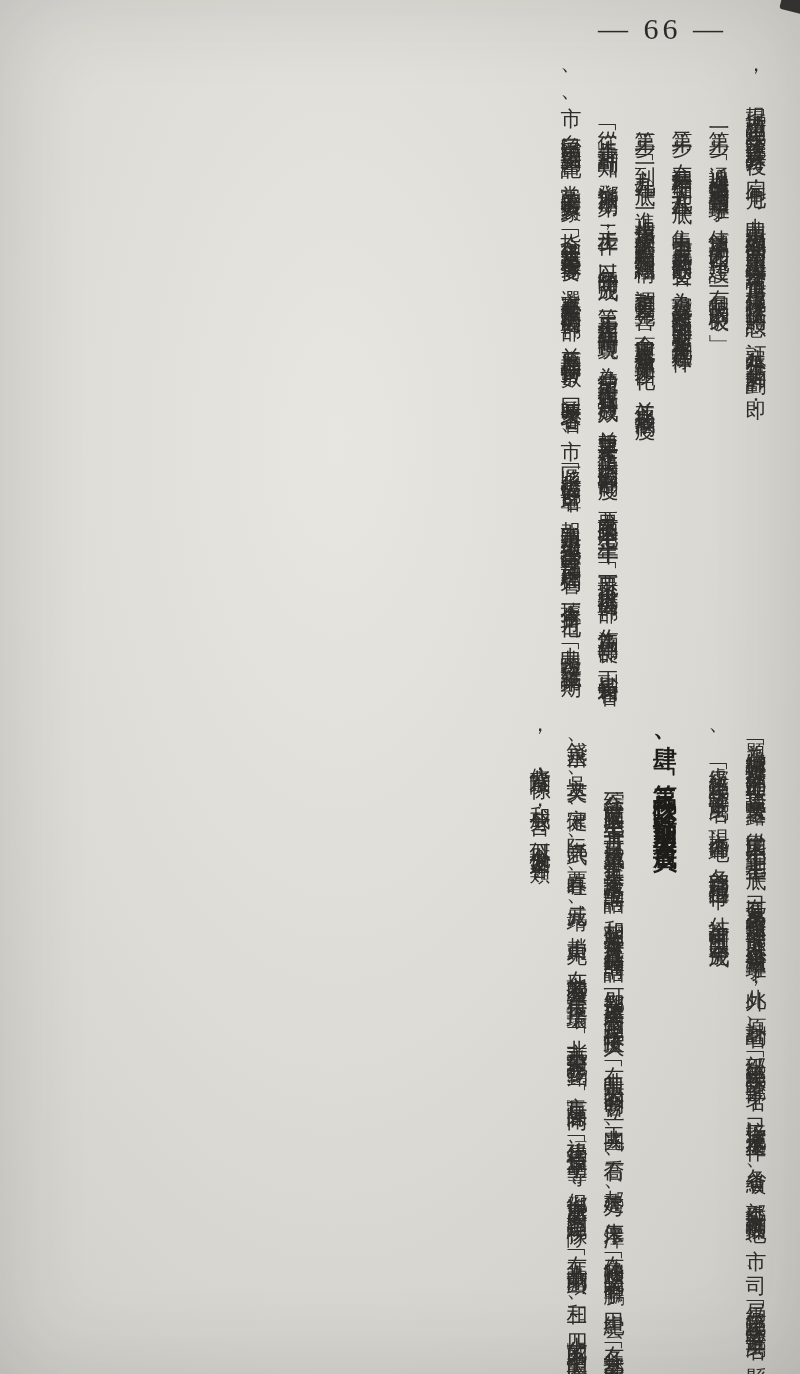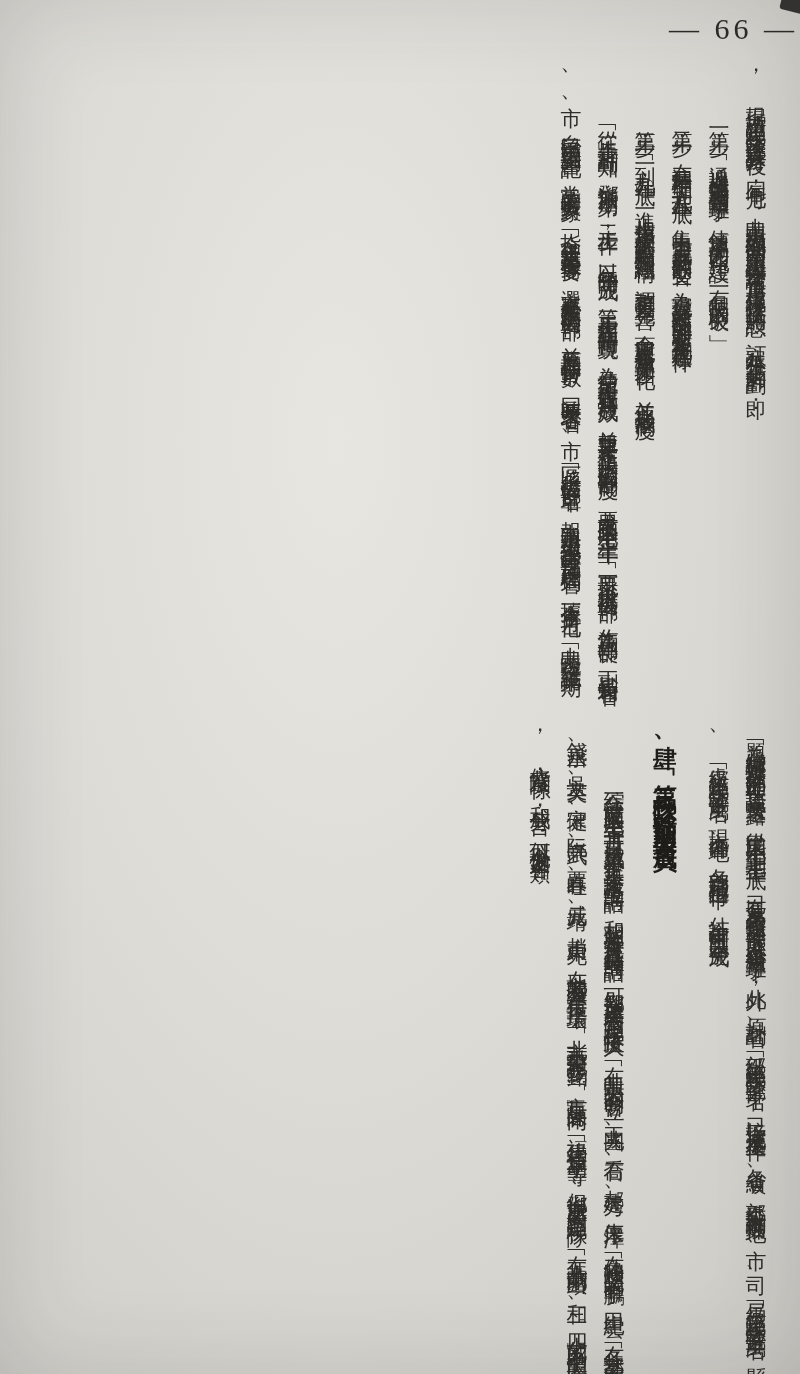--- a/index.html
+++ b/index.html
@@ -25,21 +25,21 @@
     background: #232220;
     transform: rotate(14deg);
     border-radius: 3px;
     opacity: 0.9;
   }
   .page-number {
     position: absolute;
     top: 12px;
     left: 598px;
     width: 200px;
-    text-align: right;
+    text-align: left;
     font-size: 30px;
     letter-spacing: 4px;
     color: #2b2a27;
     white-space: nowrap;
   }
   .vblock {
     position: absolute;
     right: 26px;
     width: 748px;
     writing-mode: vertical-rl;

